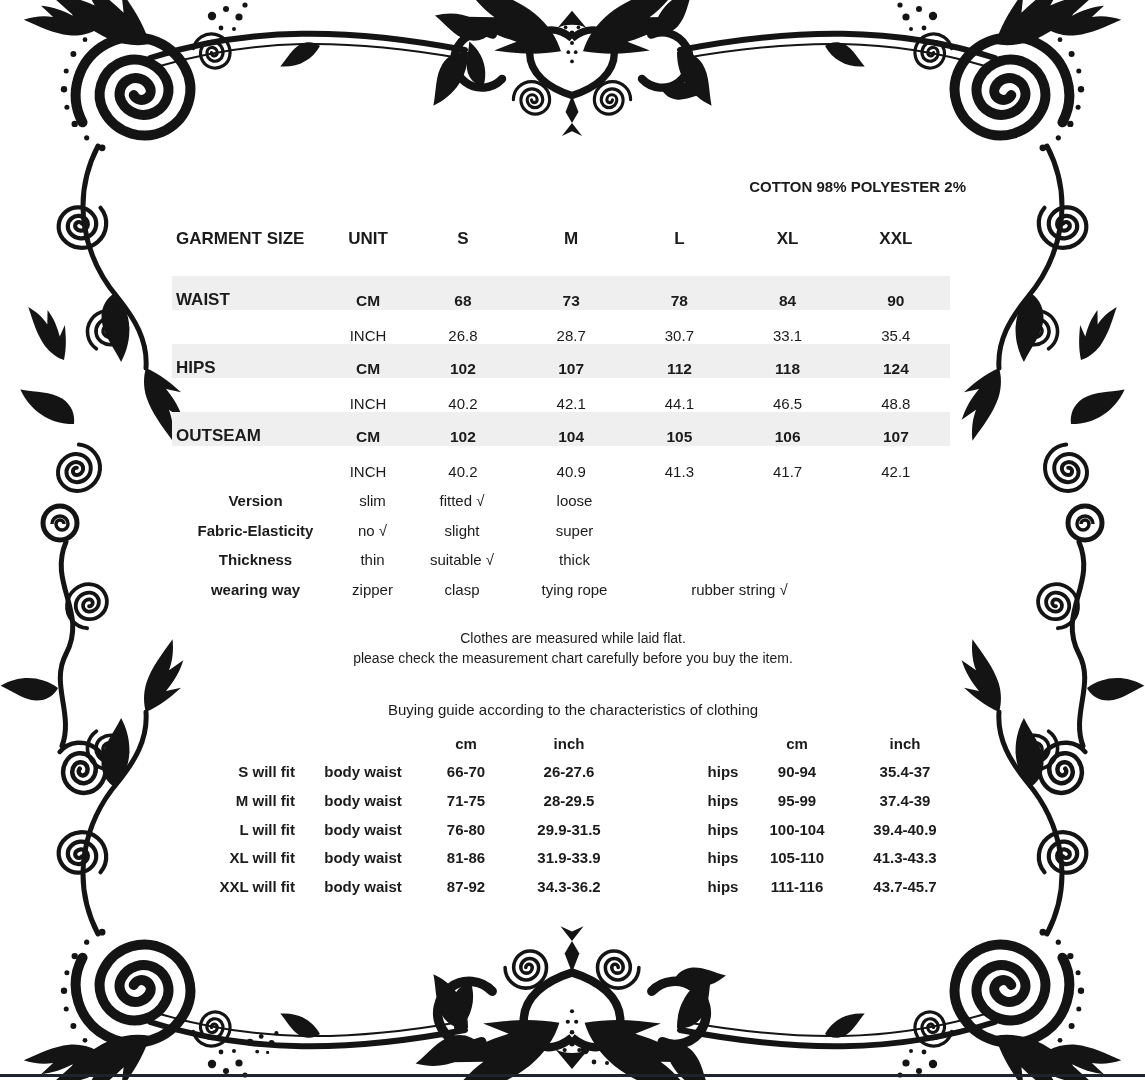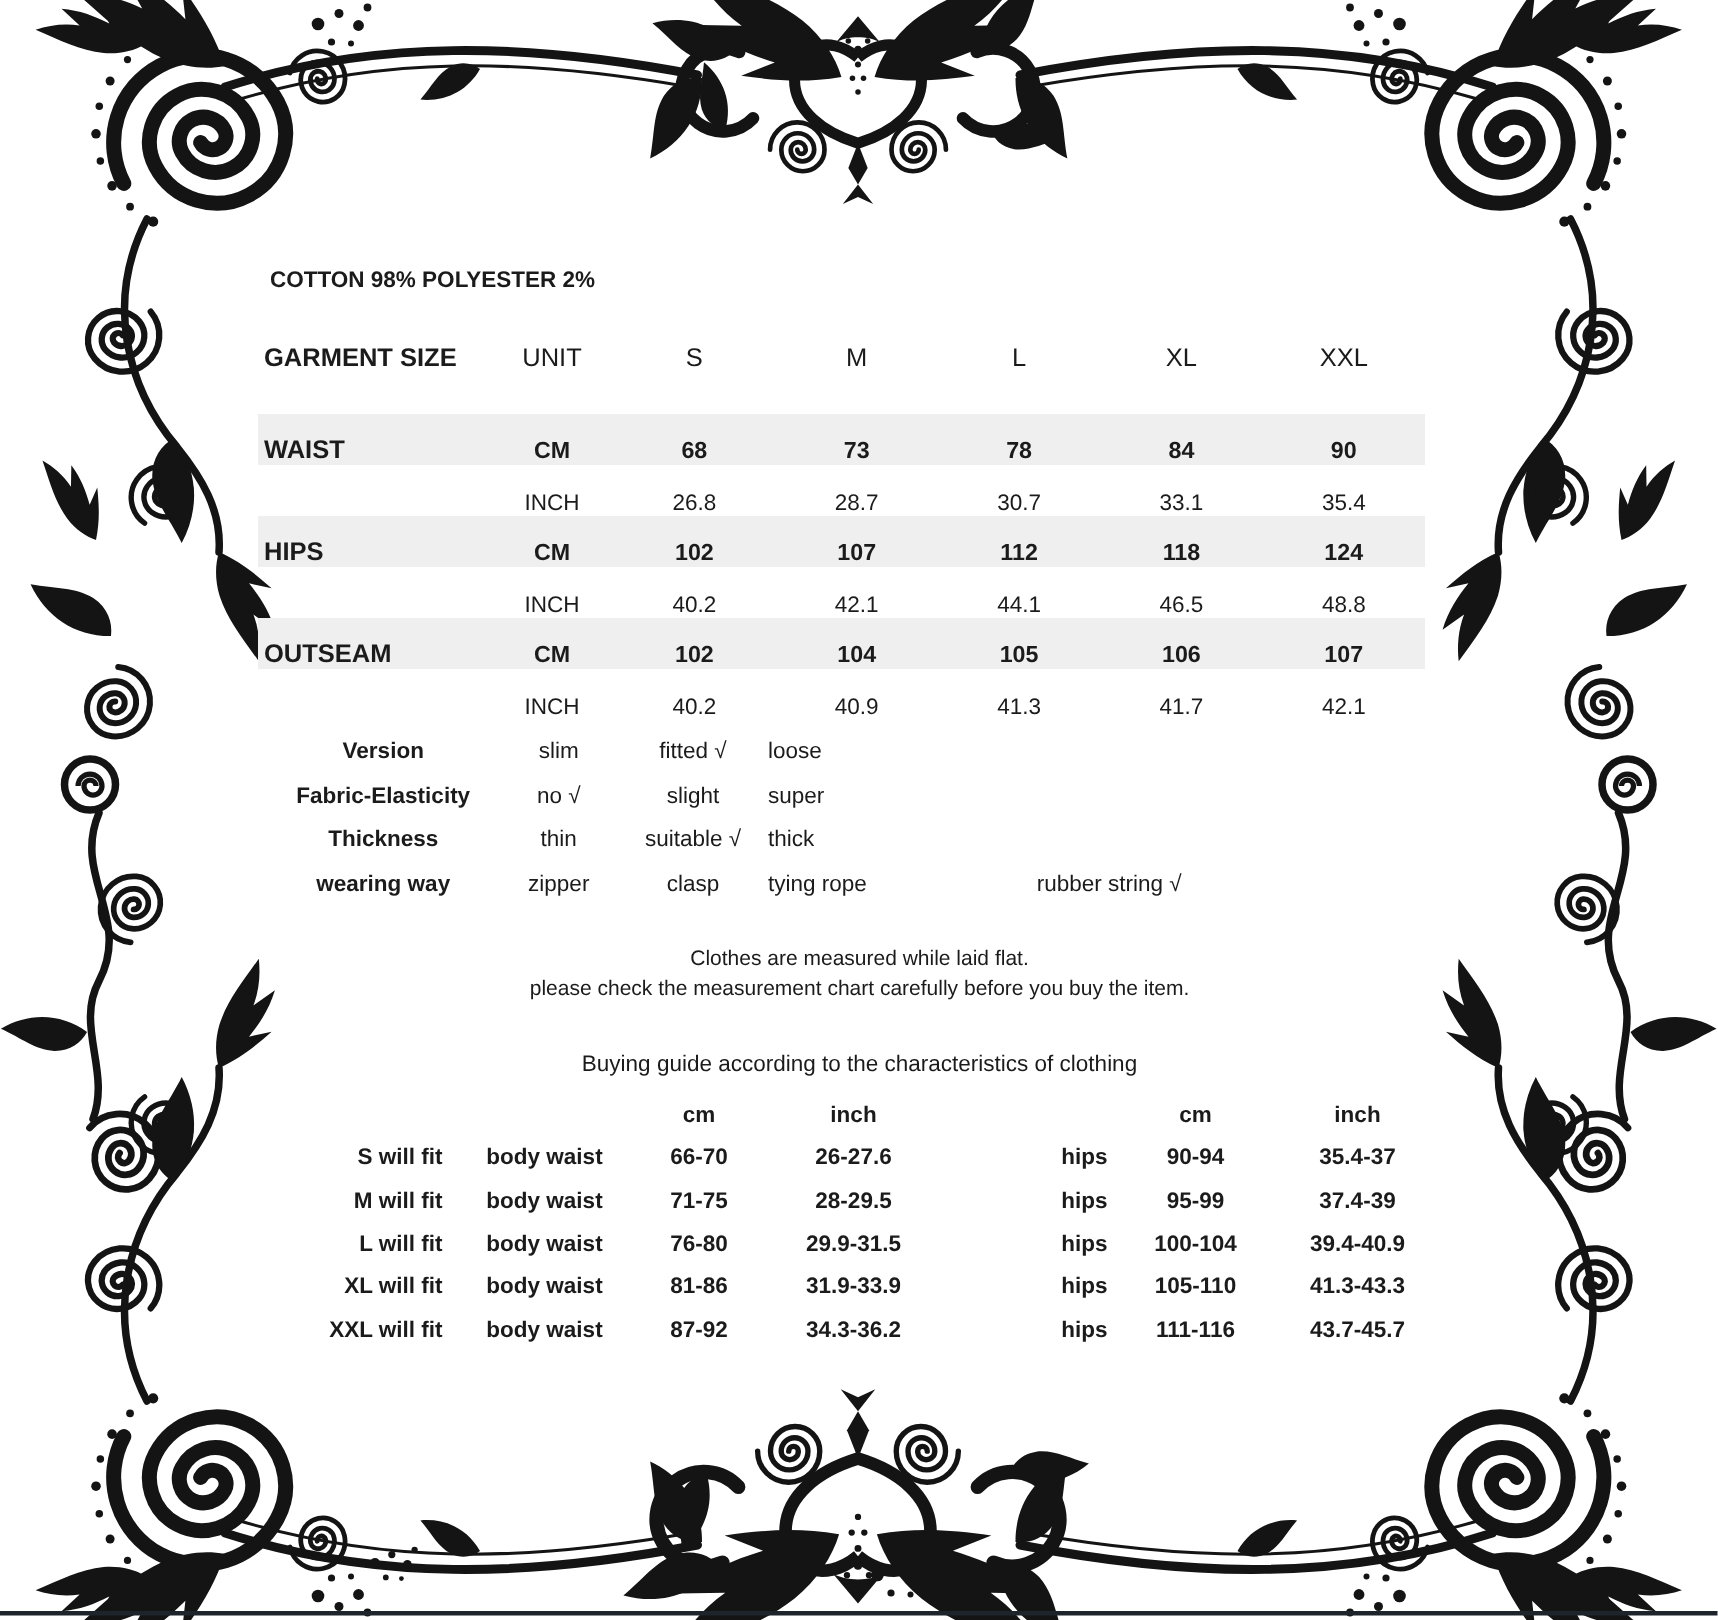--- a/index.html
+++ b/index.html
@@ -5,39 +5,39 @@
   html,body{margin:0;padding:0}
   body{
     width:1145px;height:1080px;position:relative;background:#ffffff;
     font-family:"Liberation Sans",sans-serif;color:#1b1b1b;overflow:hidden;
   }
   .ornaments{position:absolute;left:0;top:0;z-index:0}
   .content{position:absolute;left:0;top:0;width:1145px;height:1080px;z-index:1}
 
   .title{position:absolute;left:180px;top:142px;width:786px;text-align:center;
          font-size:22px;font-weight:bold;letter-spacing:.5px}
-  .subtitle{position:absolute;left:180px;top:178px;width:786px;text-align:left;
+  .subtitle{position:absolute;left:180px;top:178px;width:786px;text-align:right;
          font-size:15px;font-weight:bold}
 
   .size-table{position:absolute;left:172px;top:224px;width:778px}
   .st-row{display:flex;height:34px;align-items:flex-end;font-size:15px}
   .st-header{height:47px;align-items:flex-start;padding-top:5px;font-weight:bold}
-  .st-header .c-val,.st-header .c-unit{font-size:17px;font-weight:normal}
+  .st-header .c-val,.st-header .c-unit{font-size:17px;font-weight:bold}
   .shaded{background:#efefef}
   .shaded .c-unit,.shaded .c-val{font-weight:bold;font-size:15.5px}
   .c-label{width:152px;padding-left:4px;font-weight:bold;font-size:17px}
   .c-unit{width:82px;text-align:center}
   .c-val{width:108.8px;text-align:center}
 
   .attrs{position:absolute;left:180px;top:486px}
   .attr-row{display:flex;height:29.5px;align-items:center;font-size:15px}
   .a-label{width:151px;text-align:center;font-weight:bold;padding-right:2px}
   .a-o1{width:79px;text-align:center}
   .a-o2{width:100px;text-align:center}
-  .a-o3{width:125px;}
+  .a-o3{width:125px;text-align:center}
   .a-o4{width:205px;text-align:center}
 
   .notes{position:absolute;left:180px;top:628px;width:786px;text-align:center;
          font-size:14px;line-height:20px}
 
   .guide-title{position:absolute;left:180px;top:701px;width:786px;text-align:center;
          font-size:15px;font-weight:normal}
 
   .guide{position:absolute;left:180px;top:729px;font-size:15px;font-weight:bold}
   .g-row{display:flex;height:28.6px;align-items:center}

